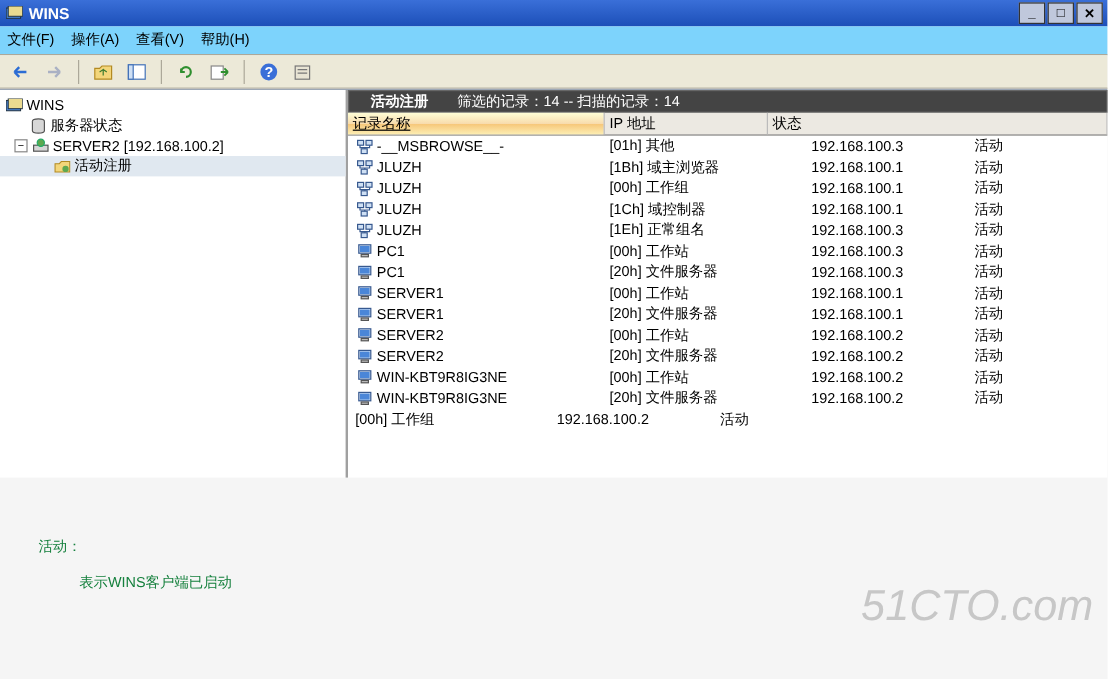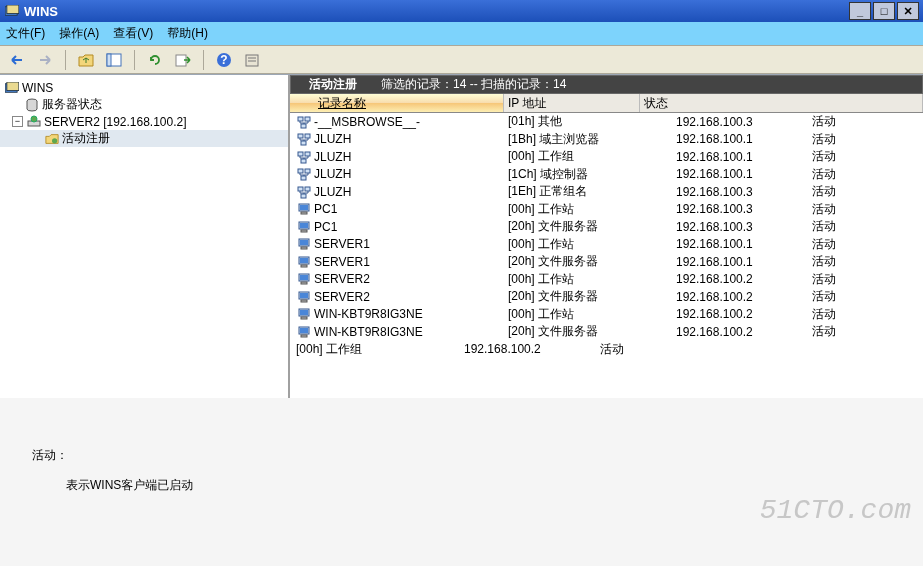--- a/index.html
+++ b/index.html
@@ -37,22 +37,22 @@
 .list-body { flex: 1; overflow: hidden; }
 .list-row { height: 17.5px; display: flex; align-items: center; padding-left: 6px; white-space: nowrap; font-family: "SimSun", "宋体", "Courier New", monospace; }
 .list-row .cell { overflow: hidden; }
 .list-row .icon-slot { width: 16px; height: 16px; margin-right: 2px; display: inline-flex; align-items: center; justify-content: center; }
 
 .col-name { width: 212px; display: flex; align-items: center; }
 .col-type { width: 168px; }
 .col-ip   { width: 136px; }
 .col-state{ width: 80px; }
 
-.annotation { position: absolute; left: 32px; top: 440px; font-size: 22px; font-family: "SimSun", "宋体"; color: #000000; line-height: 30px; }
-.watermark { position: absolute; right: 12px; bottom: 40px; font-size: 28px; font-family: Liberation Mono, monospace; color: rgba(160,160,160,0.55); font-style: italic; letter-spacing: 0px; }
+.annotation { position: absolute; left: 32px; top: 440px; font-size: 22px; font-family: "SimSun", "宋体"; color: #15803d; line-height: 30px; }
+.watermark { position: absolute; right: 12px; bottom: 40px; font-size: 36px; font-family: Liberation Sans, sans-serif; color: rgba(160,160,160,0.55); font-style: italic; letter-spacing: 0px; }
 
 
 .ico-wins { width:14px; height:12px; }
 .ico-folder { width:14px; height:12px; }
 .ico-server { width:14px; height:14px; }
 .ico-db { width:12px; height:14px; }
 </style>
 </head>
 <body>
 
@@ -179,21 +179,21 @@
 
   <div class="list-panel">
     <div class="list-header1">
       <span class="h1-title">活动注册</span>
       <span>
         <span>筛选的记录：</span><span>14</span><span> -- </span><span>扫描的记录：</span><span>14</span>
       </span>
     </div>
     <div class="list-columns">
       <div class="col-h active" style="width:214px">
-          <span style="text-decoration:underline;margin-left:24px;">记录名称</span>
+          <span style="text-decoration:underline;">记录名称</span>
         </div>
       <div class="col-h" style="width:136px">IP 地址</div>
       <div class="col-h" style="flex:1">状态</div>
     </div>
     <div class="list-body" id="list-body">
         <div class="list-row">
           <div class="cell col-name">
             <span class="icon-slot">
               <svg width="14" height="14" viewBox="0 0 14 14">
                 <rect x="1" y="2" width="5" height="4" fill="#cfe0f4" stroke="#37598f"></rect>

